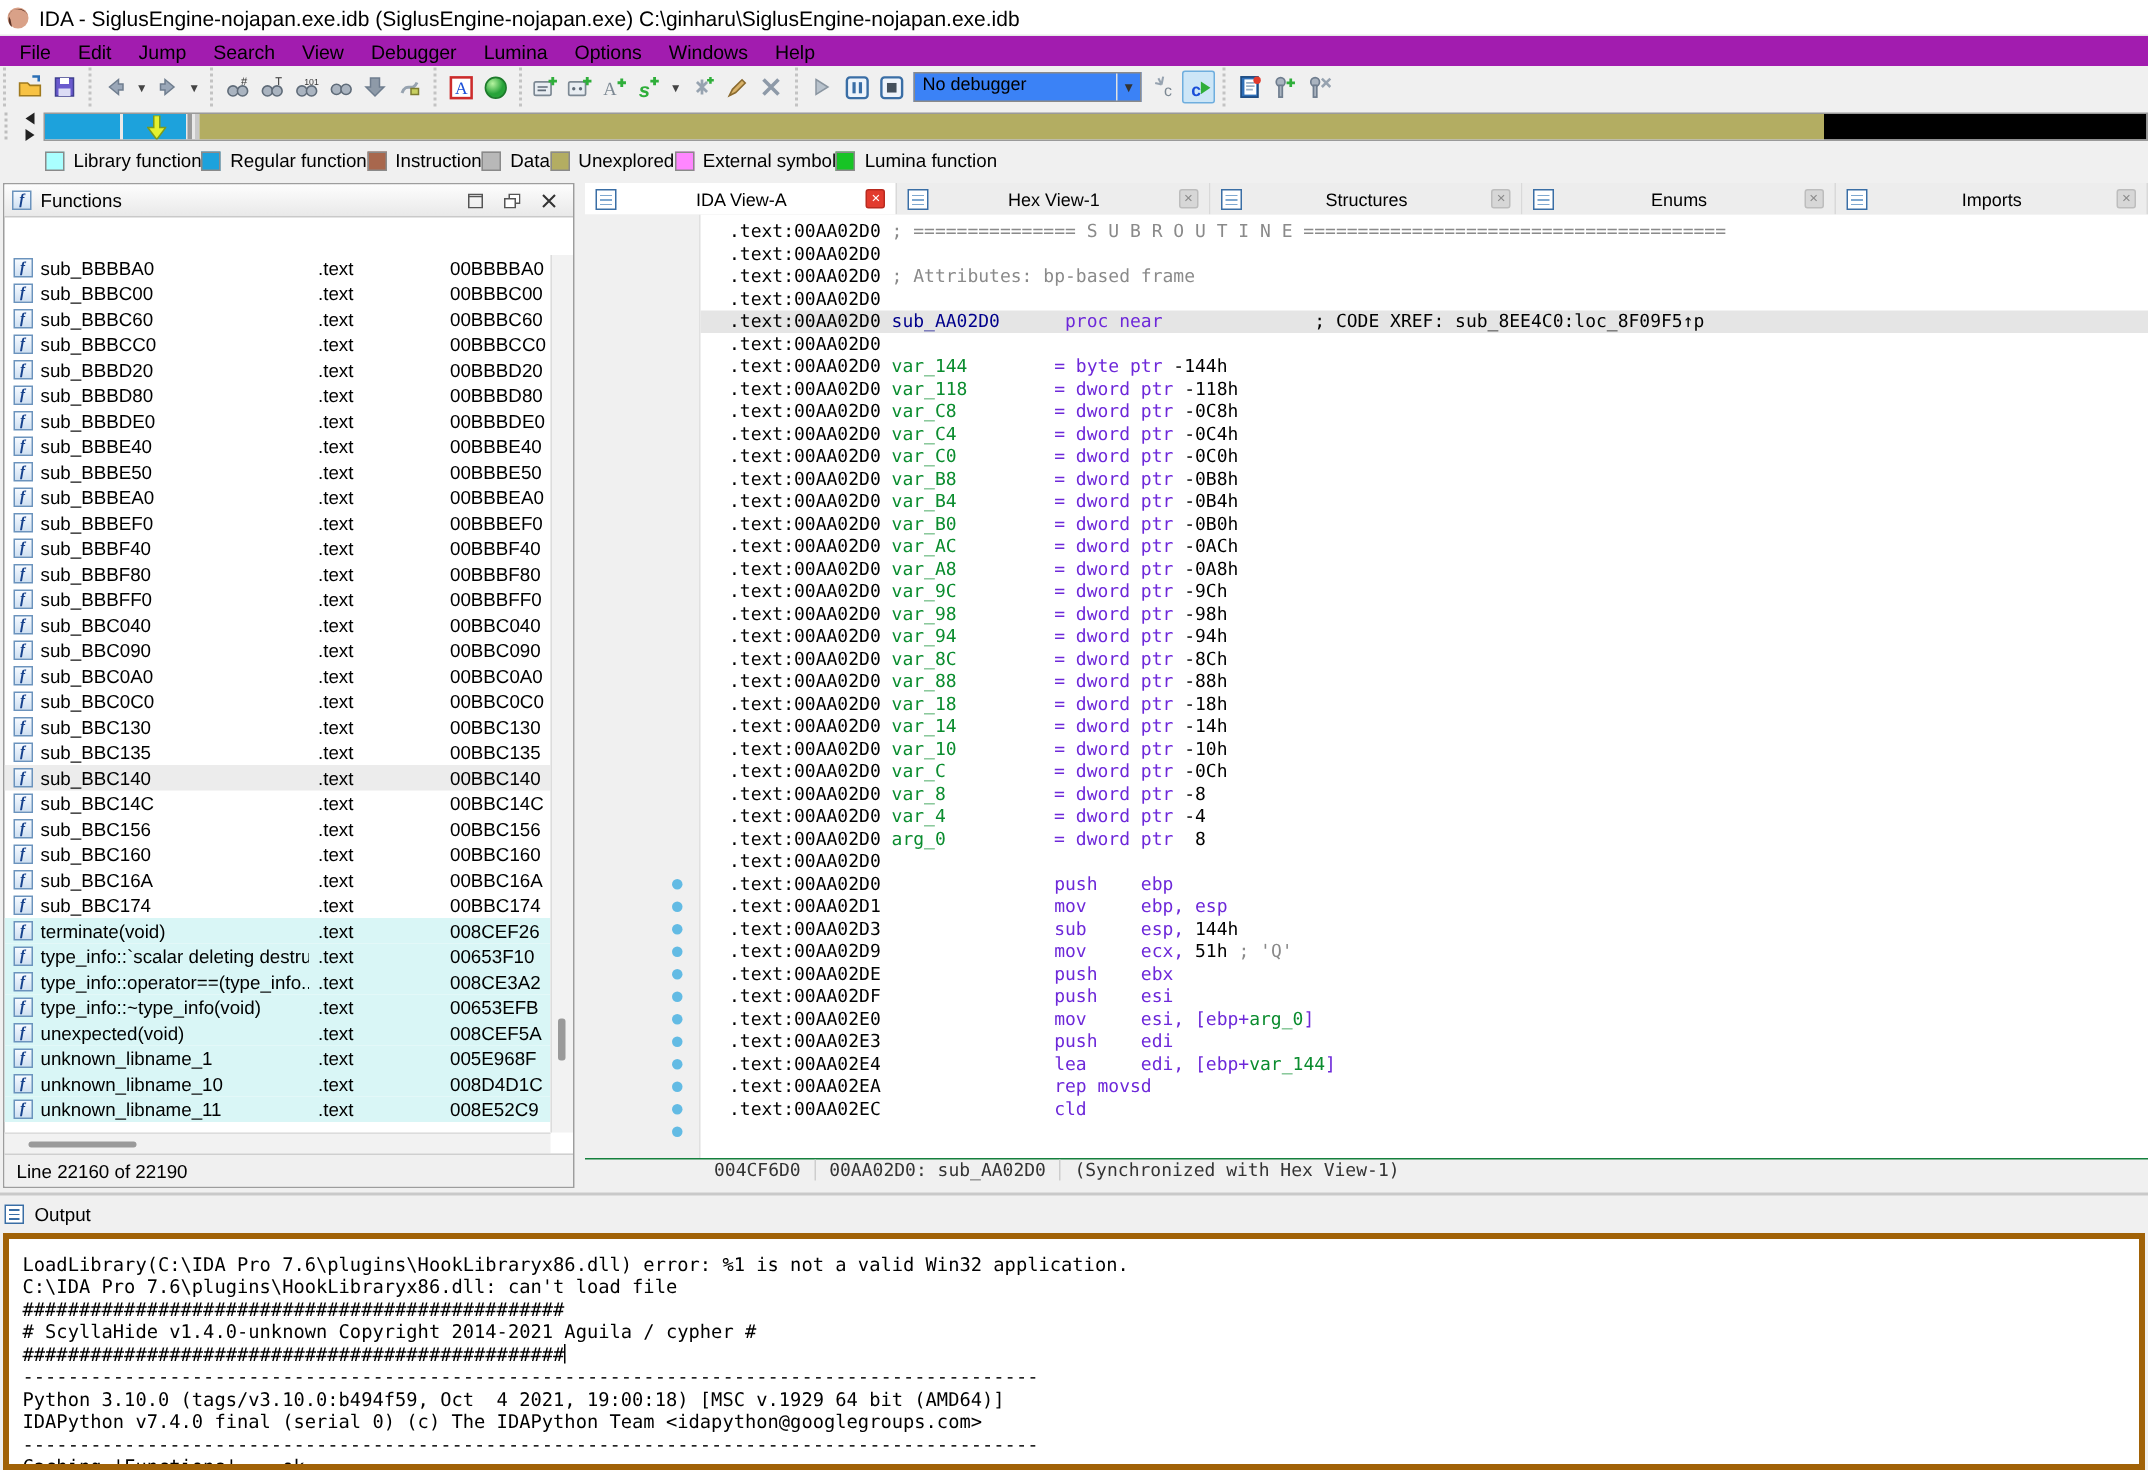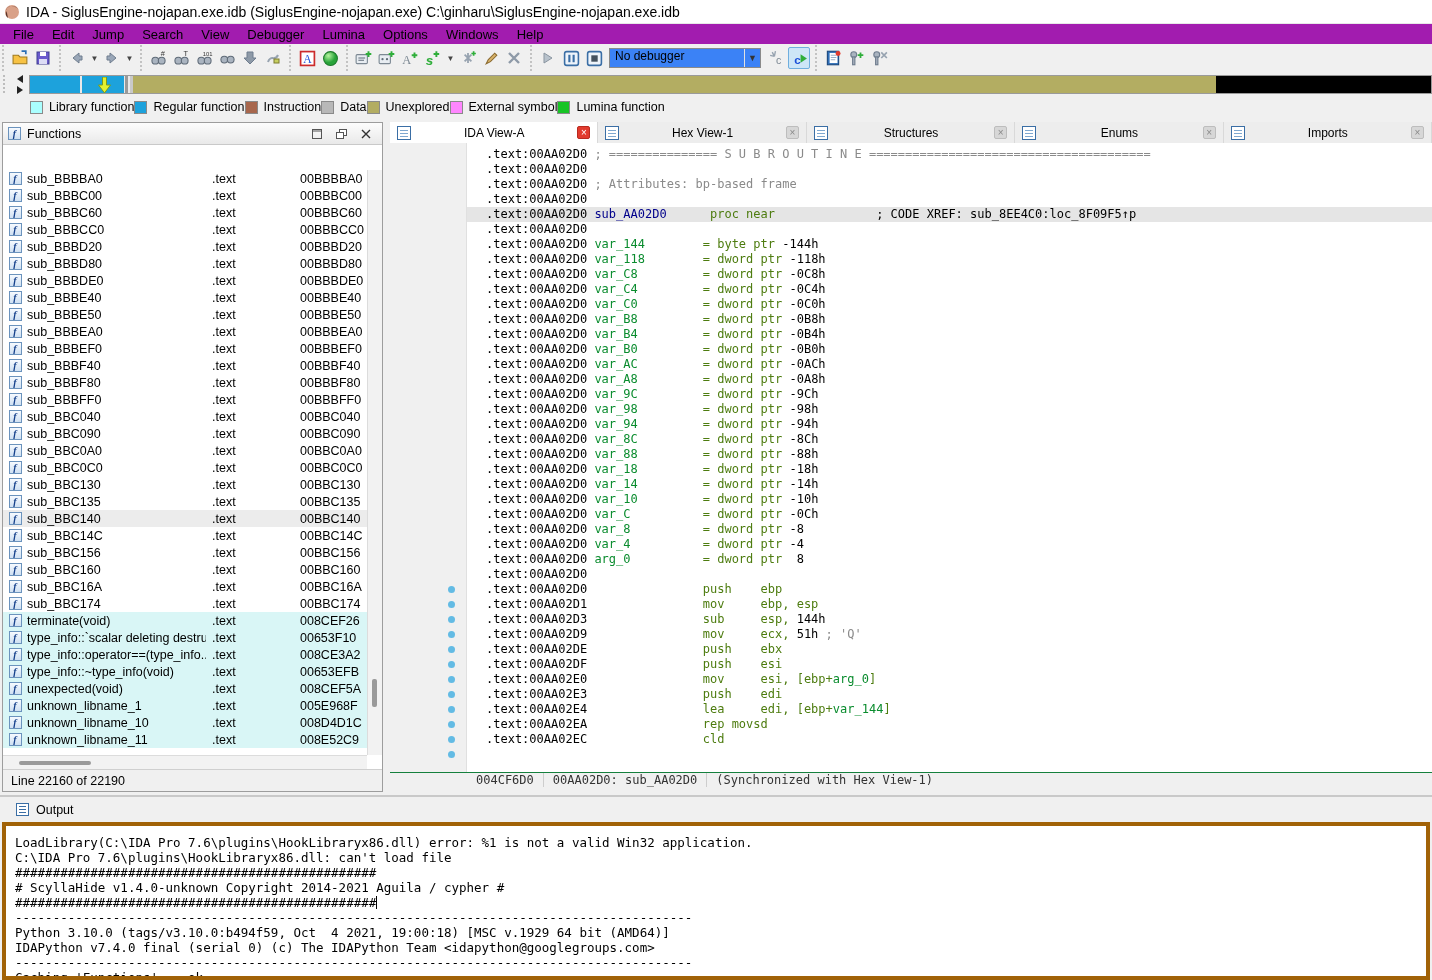--- a/index.html
+++ b/index.html
@@ -65,27 +65,27 @@
 .vtab-close{width:13px;height:13px;display:flex;align-items:center;justify-content:center;font-size:10px;line-height:1;background:#d7d7d7;color:#8a8a8a;border-radius:2px;border:1px solid #bdbdbd}
 .vtab.active .vtab-close{background:#e23b2e;color:#fff;border-color:#b92a1f}
 .vtab-icon{width:14px;height:14px;border:1px solid #3a6ea5;background:#fff;position:relative;flex:none}
 .vtab-icon::after{content:"";position:absolute;left:2px;right:2px;top:3px;height:7px;background:repeating-linear-gradient(#7fa8d0 0 1px,transparent 1px 3px)}
 
 .disasm{position:absolute;left:390px;top:143px;width:1042px;height:629px;background:#f0f0f0;overflow:hidden}
 .code{position:absolute;left:76px;top:0;right:0;bottom:0;background:#fff;border-left:1px solid #e0e0e0;padding-top:4px}
 .dline{white-space:pre;height:15px;font:12px "DejaVu Sans Mono",monospace;line-height:15px;padding-left:19px}
 .dline.hl{background:#e5e5e5}
 .dot{position:absolute;width:7px;height:7px;border-radius:50%;background:#63bbe4;left:58px}
-.t-a{color:#000}.t-c{color:#8a8a8a}.t-k{color:#4d7c0f}.t-g{color:#000000}.t-n{color:#0a8c2e}.t-f{color:#00008b}
+.t-a{color:#000}.t-c{color:#8a8a8a}.t-k{color:#6d28d9}.t-g{color:#000000}.t-n{color:#0a8c2e}.t-f{color:#00008b}
 .dstatus{position:absolute;left:390px;top:772px;width:1042px;height:20px;background:#f0f0f0;border-top:1px solid #15803d;display:flex;align-items:flex-start;font:12px "DejaVu Sans Mono",monospace;color:#333;padding-left:77px}
 .dstat-seg{padding:0 9px;border-right:1px solid #cdcdcd;display:flex;align-items:center;white-space:pre}
 .dstat-seg:last-child{border-right:none}
 
 .output{position:absolute;left:0;top:795px;width:100%;height:185px;background:#f0f0f0;border-top:2px solid #c9c9c9}
-.out-tab{height:25px;display:flex;align-items:center;gap:7px;padding-left:16px;font-size:12.5px}
+.out-tab{height:25px;display:flex;align-items:center;gap:7px;padding-left:3px;font-size:12.5px}
 .out-icon{width:13px;height:13px;border:1px solid #3a6ea5;background:#fff;position:relative}
 .out-icon::after{content:"";position:absolute;left:2px;right:2px;top:2px;height:8px;background:repeating-linear-gradient(#3a6ea5 0 1px,transparent 1px 3px)}
 .out-console{position:absolute;left:2px;right:2px;top:25px;bottom:0;background:#fff;border:4px solid #a16207;padding:9px 0 0 9px;overflow:hidden}
 .oline{white-space:pre;font:12.5px "DejaVu Sans Mono",monospace;line-height:15px}
 .caret{display:inline-block;width:1px;height:13px;background:#000;vertical-align:-2px}
 </style>
 </head>
 <body>
 
 <div class="titlebar">

